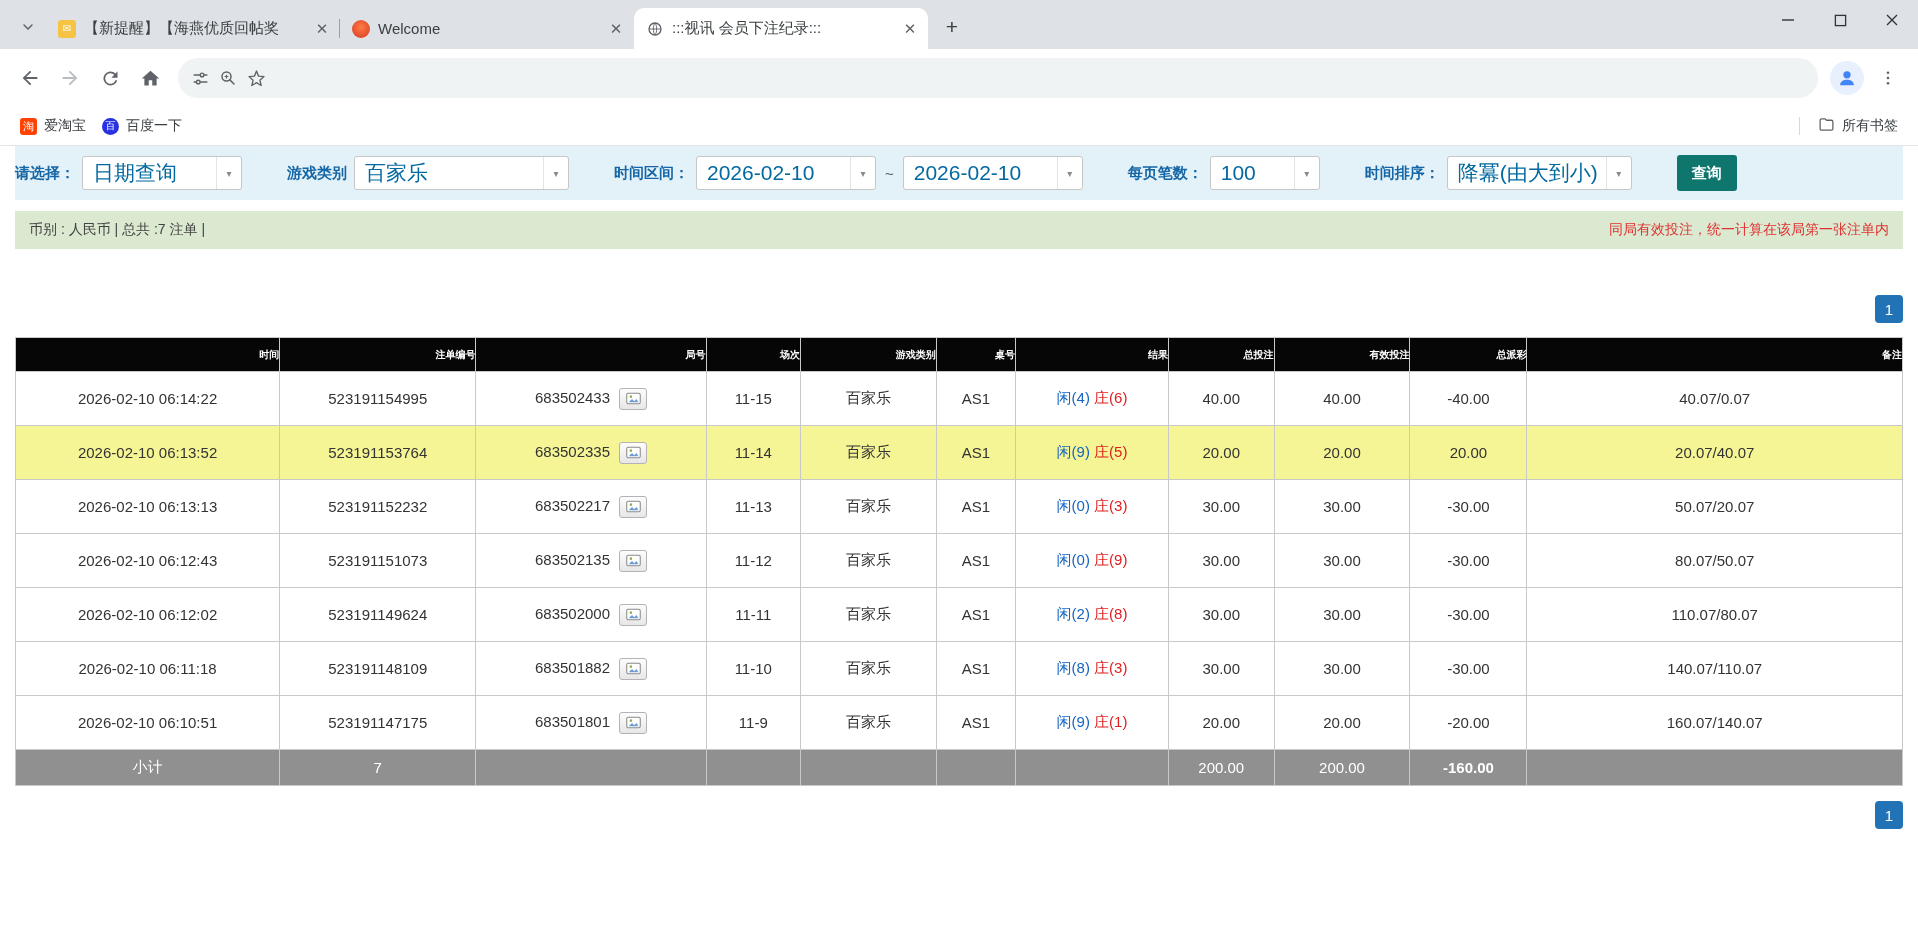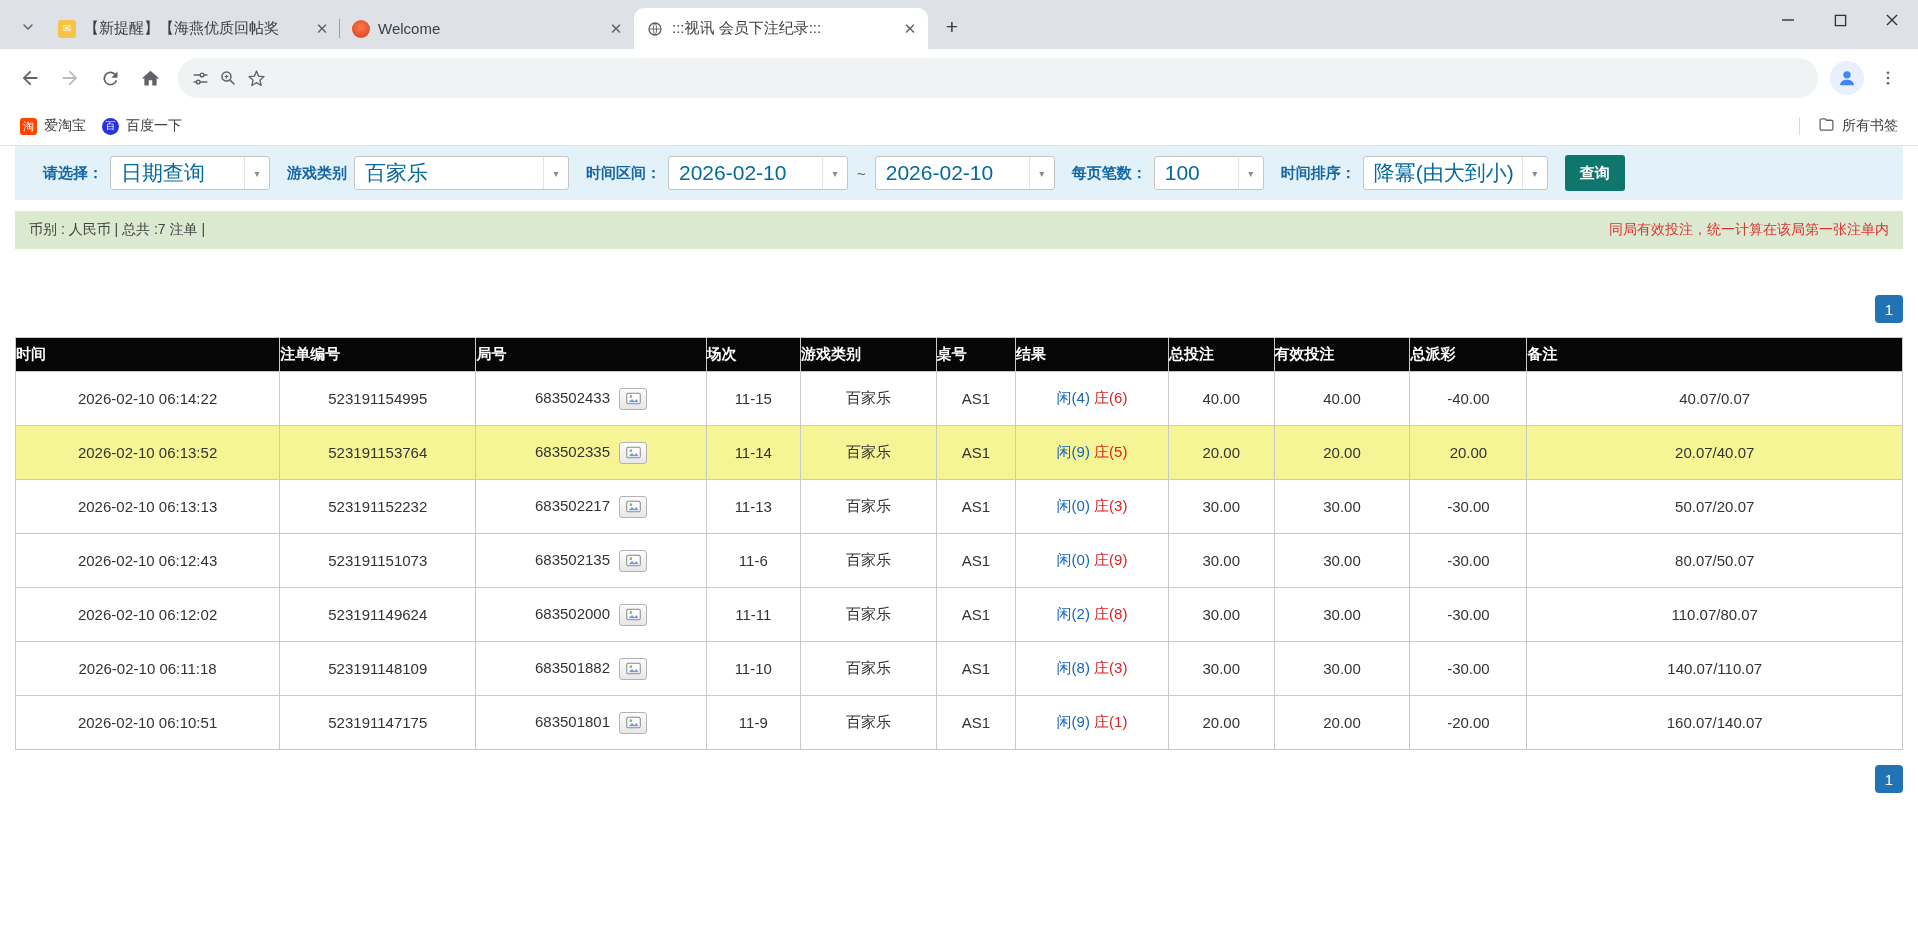--- a/index.html
+++ b/index.html
@@ -36,40 +36,40 @@
   .bm-item { display:flex; align-items:center; gap:7px; padding:4px 8px; border-radius:6px; }
   .bm-icon-taobao { width:17px; height:17px; background:#ff4200; border-radius:3px; color:#fff; font-size:11px; display:flex; align-items:center; justify-content:center; }
   .bm-icon-baidu { width:17px; height:17px; background:#2932e1; border-radius:50%; color:#fff; font-size:10px; display:flex; align-items:center; justify-content:center; }
   .bm-spacer { flex:1; }
   .bm-divider { width:1px; height:18px; background:#d7d9dc; margin:0 10px; }
 
   
   .page { flex:1; background:#fff; padding:0 15px; overflow:hidden; }
   .page-title { padding-top:23px; font-size:22px; font-weight:500; color:#2b2b2b; margin-bottom:21px; }
 
-  .filterbar { height:54px; background:#e3f1f8; display:flex; align-items:center; padding:0 28px; }
+  .filterbar { height:54px; background:#e3f1f8; display:flex; align-items:center; padding:0 0;gap:28px; }
   .fgroup { display:flex; align-items:center; gap:7px; margin-right:17px; }
   .flabel { color:#1566a6; font-weight:bold; font-size:15px; white-space:nowrap; }
   .ftilde { color:#555; font-size:15px; margin:0 2px; }
   .fselect { background:#fff; border:1px solid #c6c6c6; border-radius:3px; height:34px; display:flex; align-items:center; cursor:default; }
   .fselect .val { padding:0 10px; font-size:21px; color:#0369a1; flex:1; white-space:nowrap; overflow:hidden; }
   .fselect .arr { width:25px; align-self:stretch; display:flex; align-items:center; justify-content:center; color:#8a8a8a; border-left:1px solid #e3e3e3; font-size:10px; }
   .w160{width:160px;} .w215{width:215px;} .w180{width:180px;} .w110{width:110px;} .w185{width:185px;}
   .btn-search { background:#0f766e; color:#fff; border:none; border-radius:3px; height:36px; padding:0 15px; font-size:15px; font-weight:bold; cursor:pointer; font-family:inherit; }
 
   .infobar { height:38px; background:#dbe9d0; margin-top:11px; display:flex; align-items:center; justify-content:space-between; padding:0 14px; font-size:14px; }
   .info-left { color:#424242; }
   .info-right { color:#e03131; }
 
   .pagination-row { display:flex; justify-content:flex-end; margin-top:46px; margin-bottom:14px; }
   .pagination-row.bottom { margin-top:15px; margin-bottom:0; }
   .page-btn { min-width:28px; height:28px; background:#2173b5; color:#fff; display:flex; align-items:center; justify-content:center; font-size:15px; border-radius:4px; cursor:pointer; }
 
   table.bets { width:100%; border-collapse:collapse; table-layout:fixed; }
-  .bets th { background:#060606; color:#fff; font-size:15px; font-weight:bold; height:34px; border:1px solid #c9c9c9; text-align:left; }
+  .bets th { background:#060606; color:#fff; font-size:10px; font-weight:bold; height:34px; border:1px solid #c9c9c9; text-align:right; }
   .bets td { border:1px solid #c9c9c9; text-align:center; font-size:15px; color:#333; height:54px; background:#fff; padding:0 4px; overflow:hidden; white-space:nowrap; }
   .bets tr.highlight td { background:#f5f596; }
   .bets tr.summary td { background:#909090; color:#fff; height:36px; }
   .txt-blue { color:#1565c0; }
   .txt-red { color:#e02020; }
   .summary .txt-red-strong { color:#d40000; font-weight:bold; }
 
   .video-btn { display:inline-flex; align-items:center; justify-content:center; width:28px; height:22px; background:linear-gradient(#fdfdfd,#e7e7e7); border:1px solid #b3b3b3; border-radius:3px; margin-left:9px; vertical-align:middle; cursor:pointer; }
 </style>
 </head>
@@ -353,21 +353,21 @@
           <tr>
             <td>2026-02-10 06:12:43</td>
             <td>523191151073</td>
             <td><span>683502135</span><span class="video-btn">
                 <svg width="15" height="13" viewBox="0 0 20 17">
                   <rect x="1" y="1.5" width="18" height="14" rx="2" fill="#ffffff" stroke="#8a8a8a" stroke-width="1.4"></rect>
                   <circle cx="6.5" cy="6" r="1.7" fill="#8cb04e"></circle>
                   <path d="M3.5 13.5l4.5-4.5 3 3 3-3 2.5 4.5z" fill="#6b9bd2"></path>
                 </svg>
               </span></td>
-            <td>11-6</td>
+            <td>11-12</td>
             <td>百家乐</td>
             <td>AS1</td>
             <td><span class="txt-blue">闲(0)</span> <span class="txt-red">庄(9)</span></td>
             <td class="txt-blue">30.00</td>
             <td>30.00</td>
             <td class="txt-red">-30.00</td>
             <td>80.07/50.07</td>
           </tr>
           <tr>
             <td>2026-02-10 06:12:02</td>
@@ -421,20 +421,33 @@
             <td>百家乐</td>
             <td>AS1</td>
             <td><span class="txt-blue">闲(9)</span> <span class="txt-red">庄(1)</span></td>
             <td class="txt-blue">20.00</td>
             <td>20.00</td>
             <td class="txt-red">-20.00</td>
             <td>160.07/140.07</td>
           </tr>
         </tbody>
       <tbody>
+        <tr class="summary">
+          <td>小计</td>
+          <td>7</td>
+          <td></td>
+          <td></td>
+          <td></td>
+          <td></td>
+          <td></td>
+          <td>200.00</td>
+          <td>200.00</td>
+          <td class="txt-red-strong">-160.00</td>
+          <td></td>
+        </tr>
       </tbody>
     </table>
 
     <div class="pagination-row bottom">
       <span class="page-btn">1</span>
     </div>
   </div>
 </div>
 
 </body></html>

